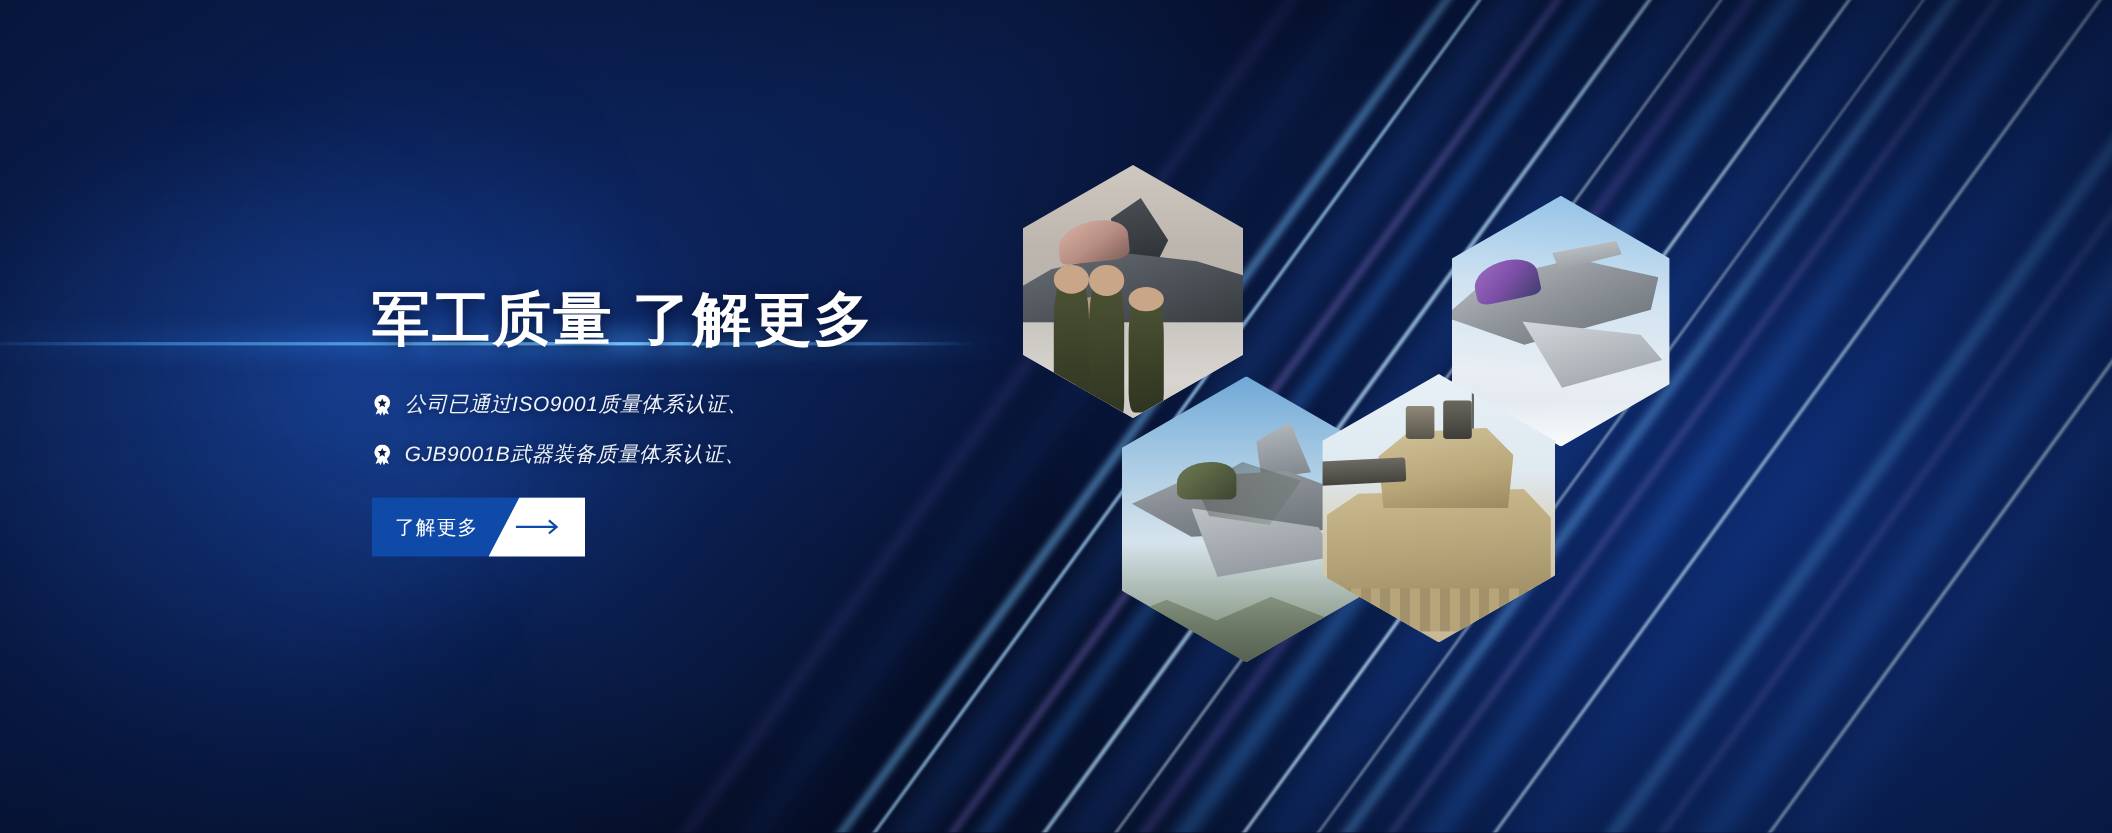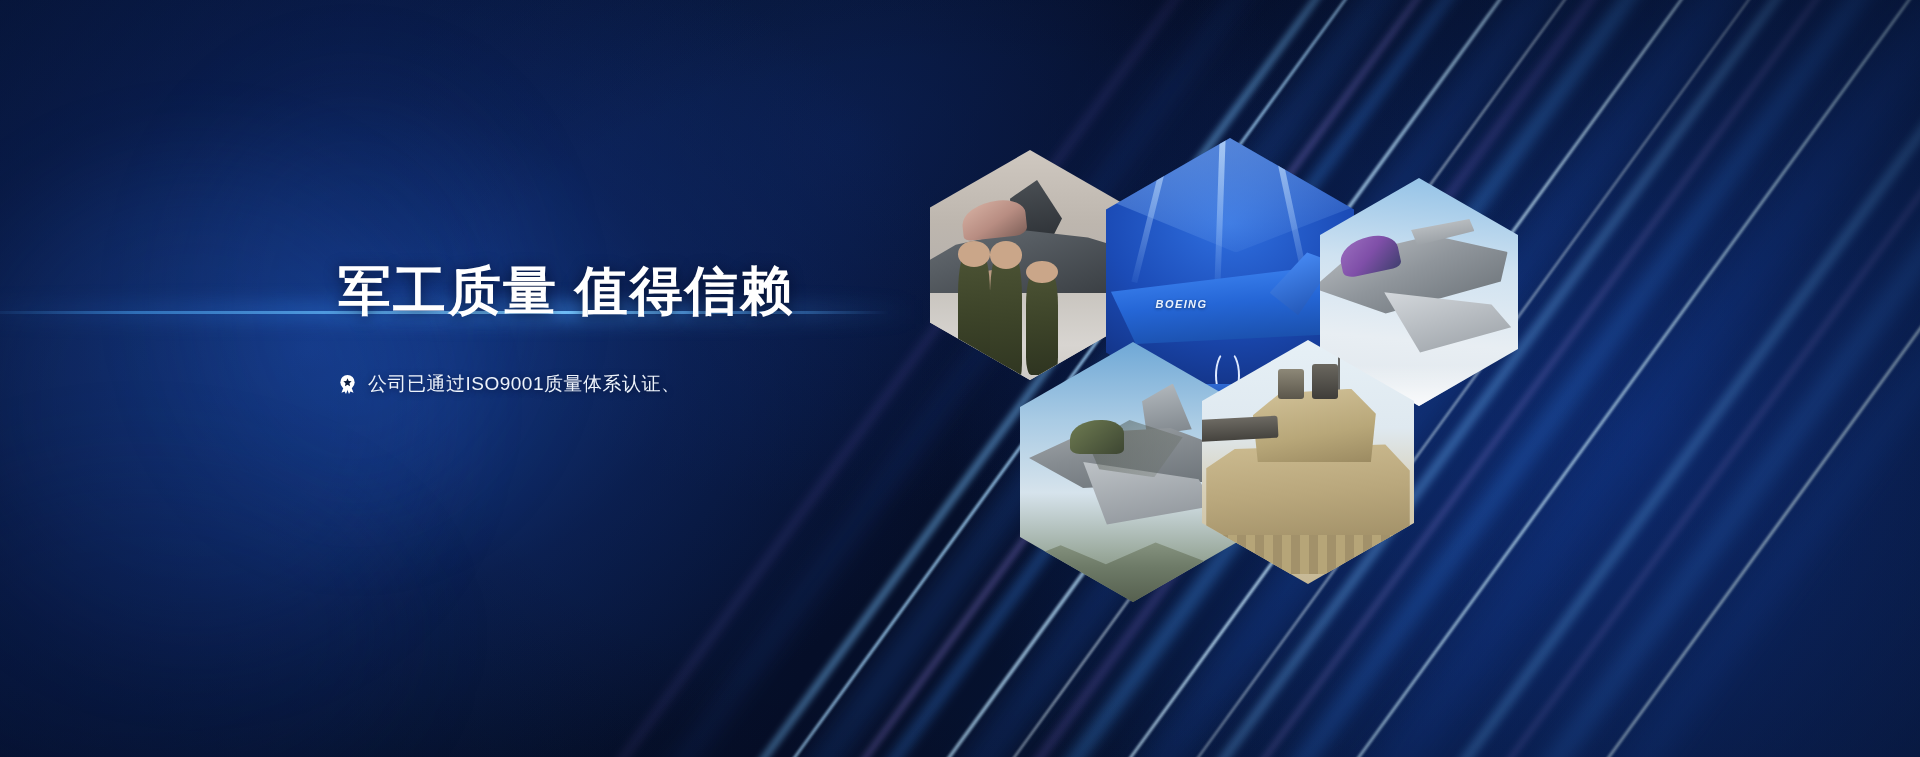--- a/index.html
+++ b/index.html
@@ -275,21 +275,21 @@
     margin-top:30px;
     color:#ffffff;
     font-size:53px;
     font-weight:bold;
     letter-spacing:2px;
     line-height:1.08;
     text-shadow:0 2px 14px rgba(2,10,36,0.75);
     white-space:nowrap;
   }
 
-  .features { margin-top:52px; }
+  .features { margin-top:36px;font-style:italic; }
   .feature {
     display:flex; align-items:center;
     margin-bottom:19px;
     color:#edf3fb;
     font-size:19px;
     letter-spacing:0.5px;
     text-shadow:0 1px 6px rgba(2,10,36,0.6);
   }
   .medal { width:19px; height:19px; margin-right:11px; flex:0 0 19px; }
 
@@ -380,33 +380,20 @@
           </div>
         <div class="pilot p2">
             <div class="head"></div>
           </div>
         <div class="pilot p4">
             <div class="head"></div>
           </div>
       </div>
     </div>
 
-    <div class="hex hex-2">
-      <div class="photo ph-boeing">
-        <div class="ceil"></div>
-        <div class="rib" style="left:26%; transform:rotate(14deg);"></div>
-        <div class="rib" style="left:46%; transform:rotate(2deg);"></div>
-        <div class="rib" style="left:66%; transform:rotate(-12deg);"></div>
-        <div class="wing"></div>
-        <div class="wtip"></div>
-        <div class="logo">BOEING</div>
-        <div class="hook"></div>
-        <div class="crate"></div>
-      </div>
-    </div>
 
     <div class="hex hex-3">
       <div class="photo ph-gripen">
         <div class="body"></div>
         <div class="canard"></div>
         <div class="wing2"></div>
         <div class="cockpit"></div>
         <div class="cloud"></div>
       </div>
     </div>
@@ -432,34 +419,54 @@
         <div class="barrel"></div>
         <div class="skirt"></div>
       </div>
     </div>
 
   </div>
 
   <div class="content">
 
 
-    <div class="headline">军工质量 值得信赖</div>
+    <div class="headline">军工质量 了解更多</div>
 
     <div class="features">
 
       <div class="feature">
         <svg class="medal" viewBox="0 0 24 24">
           <path d="M7.4 14.6 L4.4 22.4 L8.3 20.9 L10.1 24 L12.6 17.6 Z" fill="#ffffff"></path>
           <path d="M16.6 14.6 L19.6 22.4 L15.7 20.9 L13.9 24 L11.4 17.6 Z" fill="#ffffff"></path>
           <circle cx="12" cy="9" r="9" fill="#ffffff"></circle>
           <path d="M12 4.2 L13.5 7.6 L17.2 8 L14.5 10.5 L15.2 14.1 L12 12.3 L8.8 14.1 L9.5 10.5 L6.8 8 L10.5 7.6 Z" fill="#0b1b3d"></path>
         </svg>
         <span>公司已通过ISO9001质量体系认证、</span>
       </div>
 
-
-
-    </div>
-
+      <div class="feature">
+        <svg class="medal" viewBox="0 0 24 24">
+          <path d="M7.4 14.6 L4.4 22.4 L8.3 20.9 L10.1 24 L12.6 17.6 Z" fill="#ffffff"></path>
+          <path d="M16.6 14.6 L19.6 22.4 L15.7 20.9 L13.9 24 L11.4 17.6 Z" fill="#ffffff"></path>
+          <circle cx="12" cy="9" r="9" fill="#ffffff"></circle>
+          <path d="M12 4.2 L13.5 7.6 L17.2 8 L14.5 10.5 L15.2 14.1 L12 12.3 L8.8 14.1 L9.5 10.5 L6.8 8 L10.5 7.6 Z" fill="#0b1b3d"></path>
+        </svg>
+        <span>GJB9001B武器装备质量体系认证、</span>
+      </div>
+
+
+    </div>
+
+    <a class="cta">
+      <span class="cta-blue"></span>
+      <span class="cta-white"></span>
+      <span class="cta-label">了解更多</span>
+      <span class="cta-arrow">
+        <svg width="44" height="16" viewBox="0 0 44 16">
+          <line x1="1" y1="8" x2="38" y2="8" stroke="#0f4aa8" stroke-width="2"></line>
+          <polyline points="31,2 38,8 31,14" fill="none" stroke="#0f4aa8" stroke-width="2"></polyline>
+        </svg>
+      </span>
+    </a>
 
   </div>
 
 </div>
 
 </body></html>

